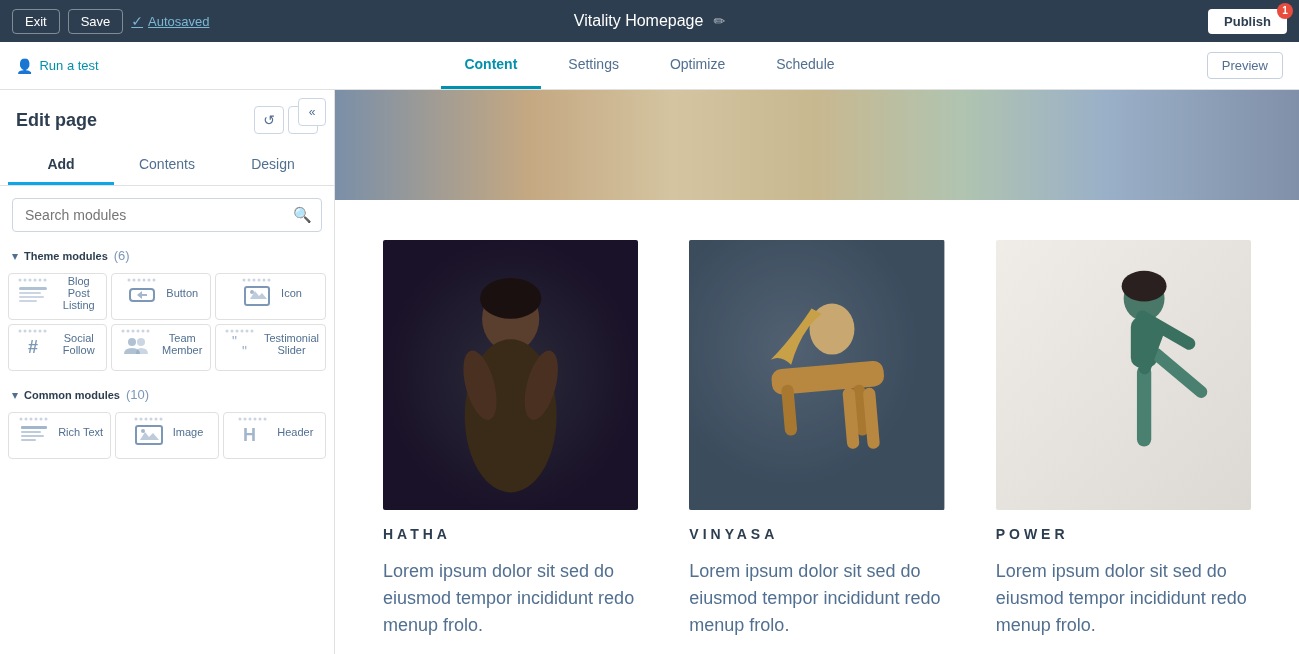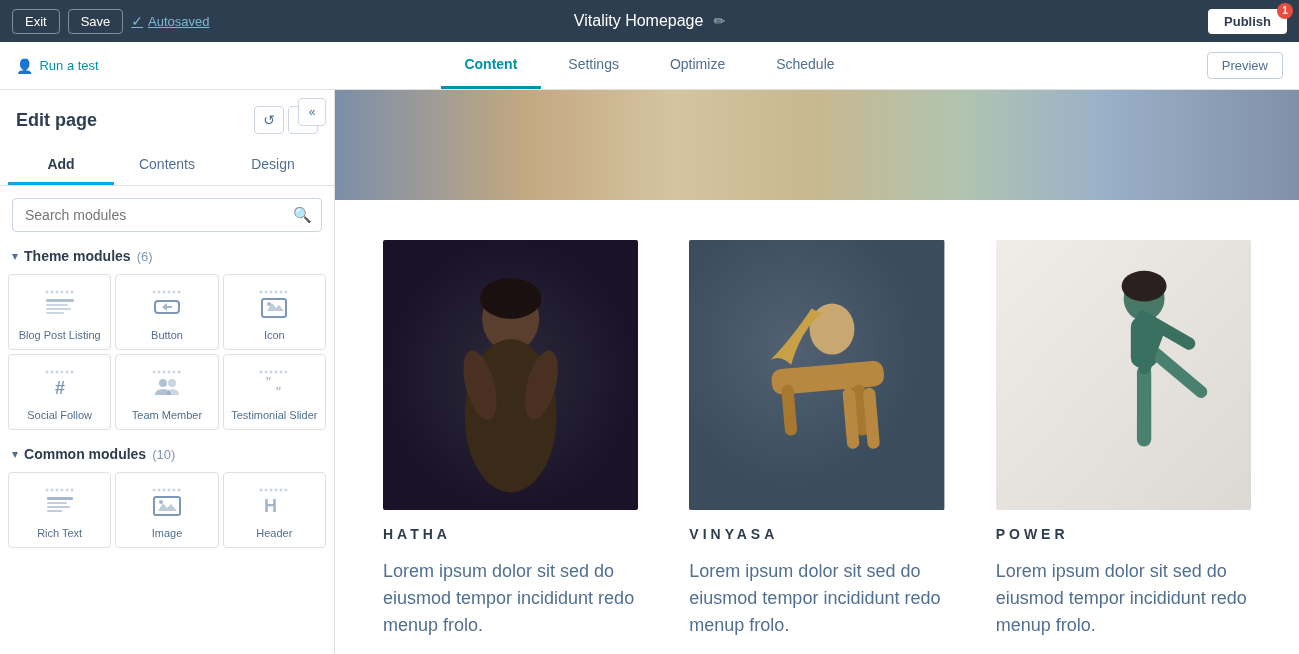--- a/index.html
+++ b/index.html
@@ -244,40 +244,39 @@
     }
     .section-header {
       display: flex;
       align-items: center;
       gap: 6px;
       padding: 8px 12px 6px;
       cursor: pointer;
     }
     .section-arrow { color: #516f90; font-size: 12px; }
     .section-title {
-      font-size: 14px;
+      font-size: 11px;
       font-weight: 600;
       color: #2d3e50;
     }
     .section-count {
       font-size: 13px;
       color: #7c98b6;
     }
     .modules-grid {
       display: grid;
       grid-template-columns: repeat(3, 1fr);
       gap: 4px;
       padding: 4px 8px 8px;
     }
     .module-item {
       display: flex;
-      flex-direction: column;
       align-items: center;
       justify-content: center;
-      padding: 12px 6px 8px;
+      padding: 1px 6px 8px;
       border: 1px solid #e0e0e0;
       border-radius: 4px;
       cursor: pointer;
       background: #fff;
       gap: 6px;
     }
     .module-icon {
       width: 36px;
       height: 36px;
       display: flex;

